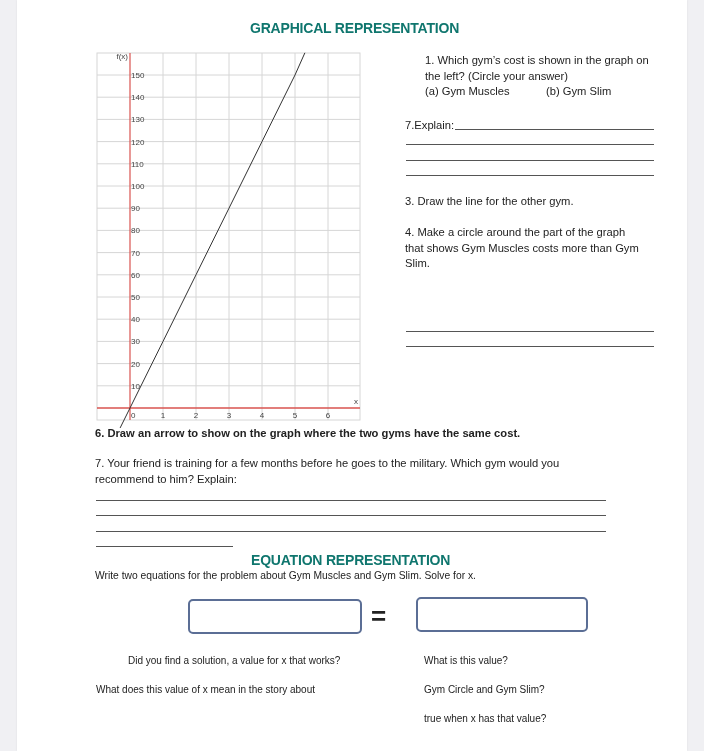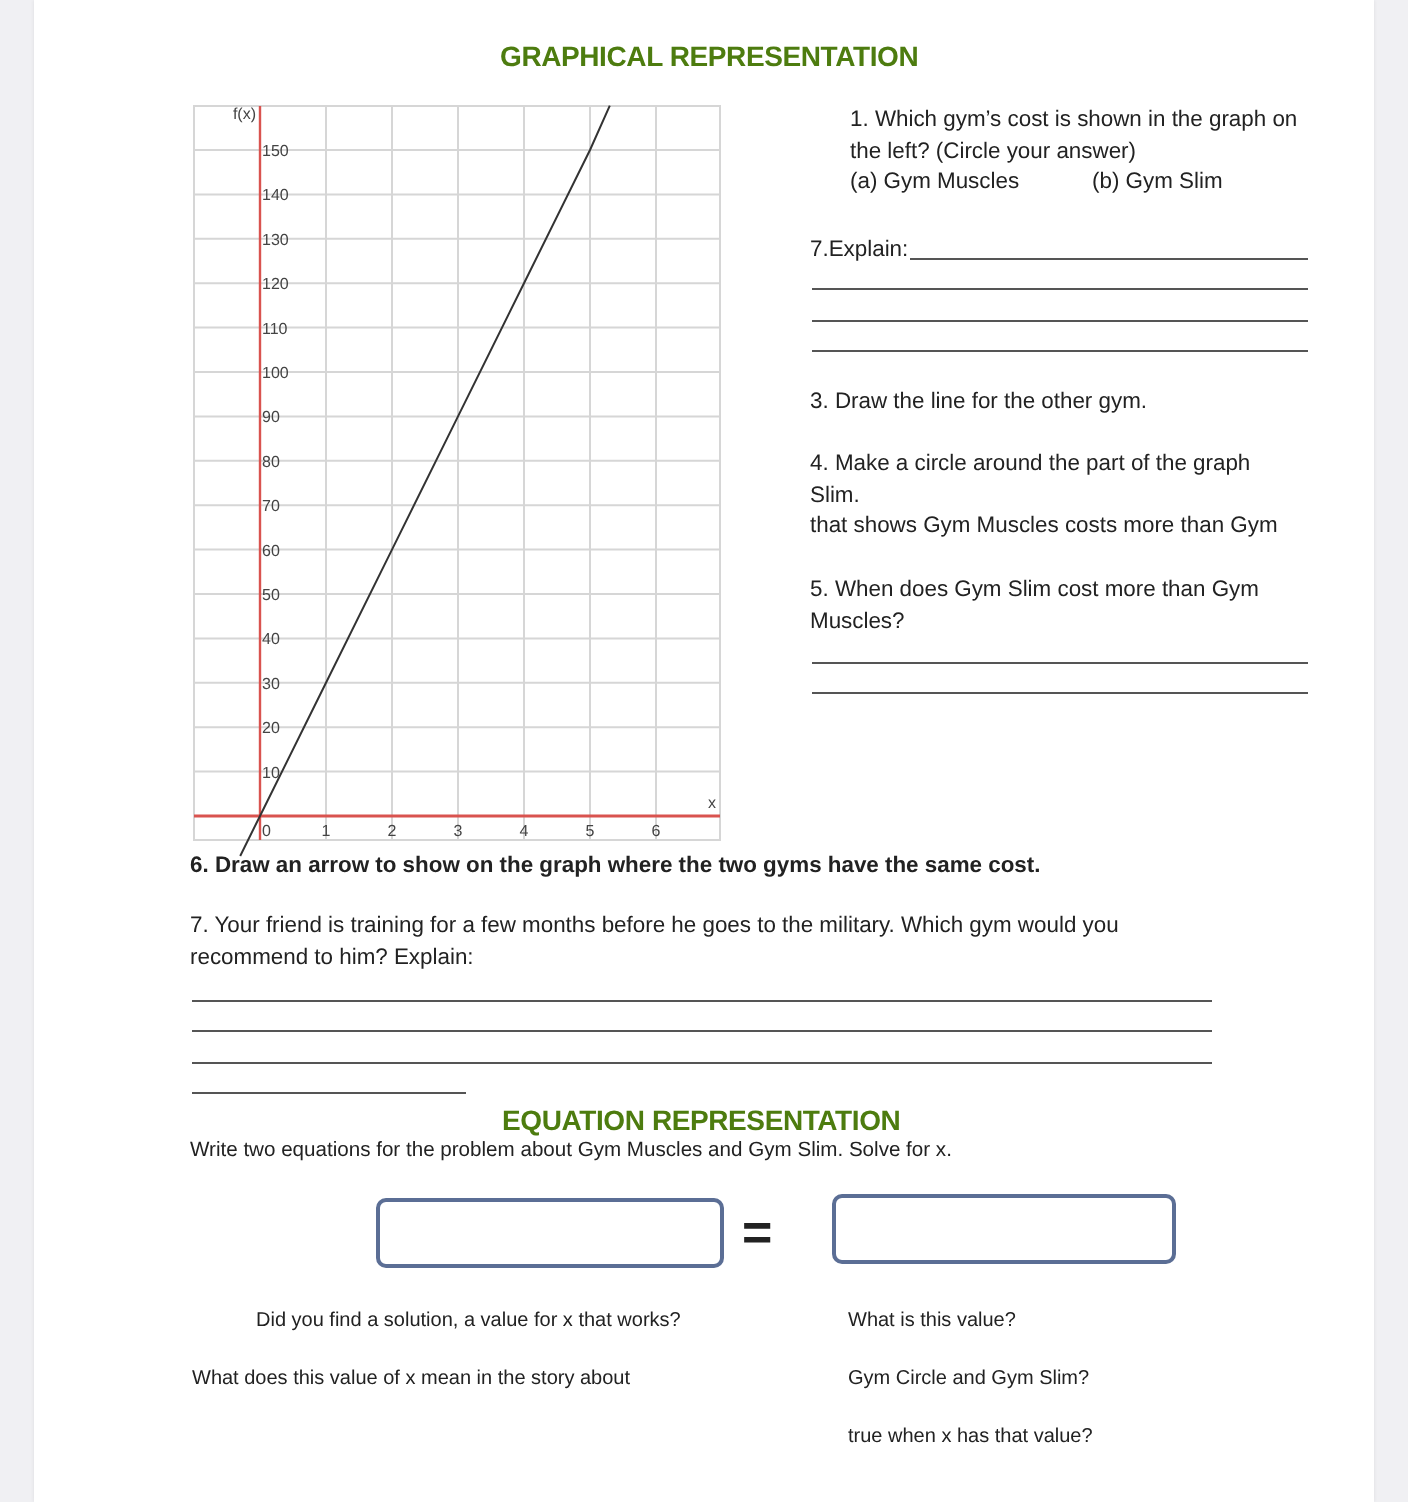--- a/index.html
+++ b/index.html
@@ -11,21 +11,21 @@
     position: relative;
   }
   .page {
     position: absolute; left: 17px; top: 0; width: 670px; height: 751px;
     background: #ffffff;
     box-shadow: 0 0 2px rgba(0,0,0,0.08);
   }
   .abs { position: absolute; }
   .title {
     font-weight: bold; font-size: 14px; letter-spacing: -0.2px;
-    color: #4d7c0f;
+    color: #0f766e;
     white-space: nowrap;
   }
   .q { font-size: 11.2px; line-height: 15.5px; color: #222; }
   .line { position: absolute; height: 0; border-top: 1px solid #555; }
   .graph-svg { position: absolute; left: 0; top: 0; }
   .eq-box {
     position: absolute; border: 2px solid #5b6e95; border-radius: 5px; background: #fff;
   }
   .eq-sign { position: absolute; font-size: 26px; font-weight: bold; color: #222; line-height: 20px; }
   .small { font-size: 10px; color: #222; white-space: nowrap; }
@@ -107,28 +107,24 @@
   <div class="abs q" style="left:388px; top:118px;">7.Explain:</div>
   <div class="line" style="left:438px; top:129px; width:199px;"></div>
   <div class="line" style="left:389px; top:144px; width:248px;"></div>
   <div class="line" style="left:389px; top:160px; width:248px;"></div>
   <div class="line" style="left:389px; top:175px; width:248px;"></div>
 
   <div class="abs q" style="left:388px; top:194px;">3. Draw the line for the other gym.</div>
 
   <div class="abs q" style="left:388px; top:225px; width:270px;">
     <div>4. Make a circle around the part of the graph</div>
+    <div>that shows Gym Muscles costs more than Gym</div>
     <div>Slim.</div>
-    <div>that shows Gym Muscles costs more than Gym</div>
   </div>
 
-  <div class="abs q" style="left:388px; top:288px; width:270px;">
-    <div>5. When does Gym Slim cost more than Gym</div>
-    <div>Muscles?</div>
-  </div>
   <div class="line" style="left:389px; top:331px; width:248px;"></div>
   <div class="line" style="left:389px; top:346px; width:248px;"></div>
 
   <div class="abs q" style="left:78px; top:426px; white-space:nowrap;font-weight:bold;">6. Draw an arrow to show on the graph where the two gyms have the same cost.</div>
 
   <div class="abs q" style="left:78px; top:456px; width:560px;">
     <div style="white-space:nowrap;">7. Your friend is training for a few months before he goes to the military.  Which gym would you</div>
     <div>recommend to him? Explain:</div>
   </div>
   <div class="line" style="left:79px; top:500px; width:510px;"></div>

